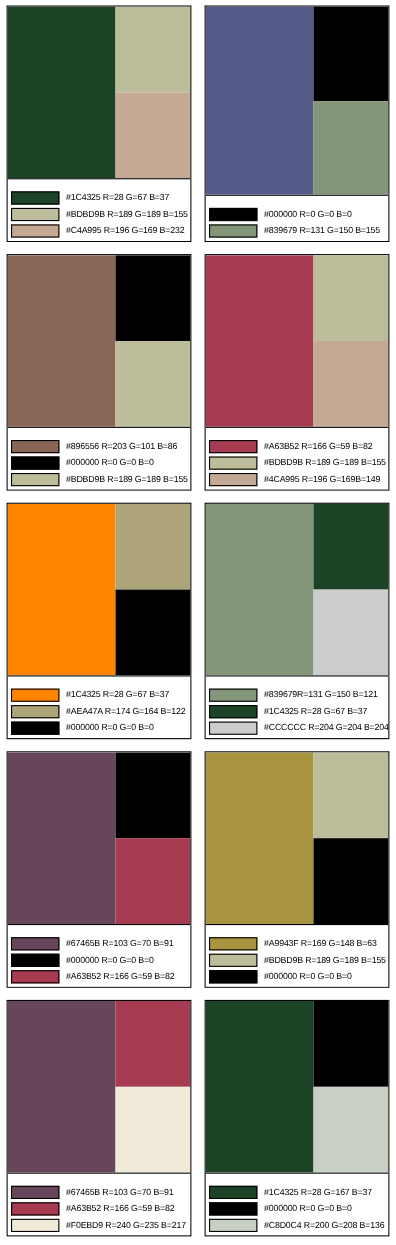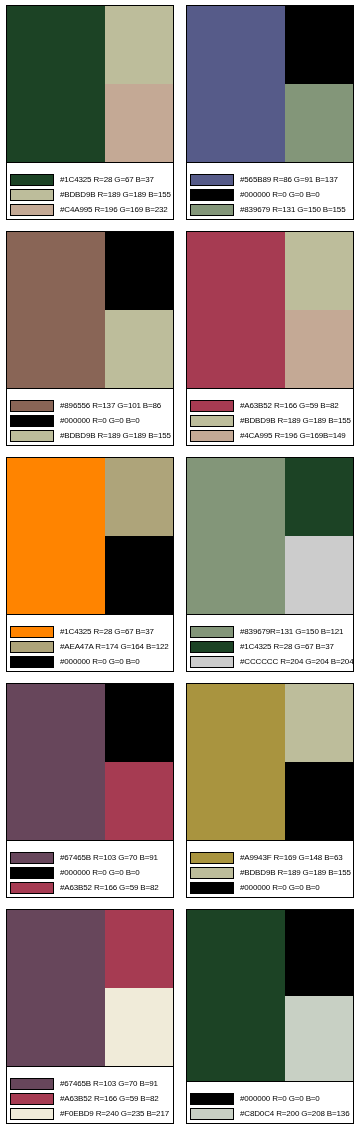--- a/index.html
+++ b/index.html
@@ -120,24 +120,20 @@
       <div class="card-inner">
         <div class="swatch-area">
           <div class="swatch-major" style="background-color: rgb(86, 91, 137);"></div>
           <div class="swatch-stack">
             <div class="swatch-sub" style="background-color: rgb(0, 0, 0);"></div>
             <div class="swatch-sub" style="background-color: rgb(131, 150, 121);"></div>
           </div>
         </div>
         <div class="legend">
           <div class="legend-row">
-            <div class="legend-chip" style="background-color: rgb(86, 91, 137);"></div>
-            <span class="legend-text">#565B89 R=86 G=91 B=137</span>
-          </div>
-          <div class="legend-row">
             <div class="legend-chip" style="background-color: rgb(0, 0, 0);"></div>
             <span class="legend-text">#000000 R=0 G=0 B=0</span>
           </div>
           <div class="legend-row">
             <div class="legend-chip" style="background-color: rgb(131, 150, 121);"></div>
             <span class="legend-text">#839679 R=131 G=150 B=155</span>
           </div>
         </div>
       </div>
     </div>
@@ -146,21 +142,21 @@
         <div class="swatch-area">
           <div class="swatch-major" style="background-color: rgb(137, 101, 86);"></div>
           <div class="swatch-stack">
             <div class="swatch-sub" style="background-color: rgb(0, 0, 0);"></div>
             <div class="swatch-sub" style="background-color: rgb(189, 189, 155);"></div>
           </div>
         </div>
         <div class="legend">
           <div class="legend-row">
             <div class="legend-chip" style="background-color: rgb(137, 101, 86);"></div>
-            <span class="legend-text">#896556 R=137 G=101 B=86</span>
+            <span class="legend-text">#896556 R=203 G=101 B=86</span>
           </div>
           <div class="legend-row">
             <div class="legend-chip" style="background-color: rgb(0, 0, 0);"></div>
             <span class="legend-text">#000000 R=0 G=0 B=0</span>
           </div>
           <div class="legend-row">
             <div class="legend-chip" style="background-color: rgb(189, 189, 155);"></div>
             <span class="legend-text">#BDBD9B R=189 G=189 B=155</span>
           </div>
         </div>
@@ -319,20 +315,24 @@
     <div class="palette-card">
       <div class="card-inner">
         <div class="swatch-area">
           <div class="swatch-major" style="background-color: rgb(28, 67, 37);"></div>
           <div class="swatch-stack">
             <div class="swatch-sub" style="background-color: rgb(0, 0, 0);"></div>
             <div class="swatch-sub" style="background-color: rgb(200, 208, 196);"></div>
           </div>
         </div>
         <div class="legend">
+          <div class="legend-row">
+            <div class="legend-chip" style="background-color: rgb(28, 67, 37);"></div>
+            <span class="legend-text">#1C4325 R=28 G=167 B=37</span>
+          </div>
           <div class="legend-row">
             <div class="legend-chip" style="background-color: rgb(0, 0, 0);"></div>
             <span class="legend-text">#000000 R=0 G=0 B=0</span>
           </div>
           <div class="legend-row">
             <div class="legend-chip" style="background-color: rgb(200, 208, 196);"></div>
             <span class="legend-text">#C8D0C4 R=200 G=208 B=136</span>
           </div>
         </div>
       </div>

